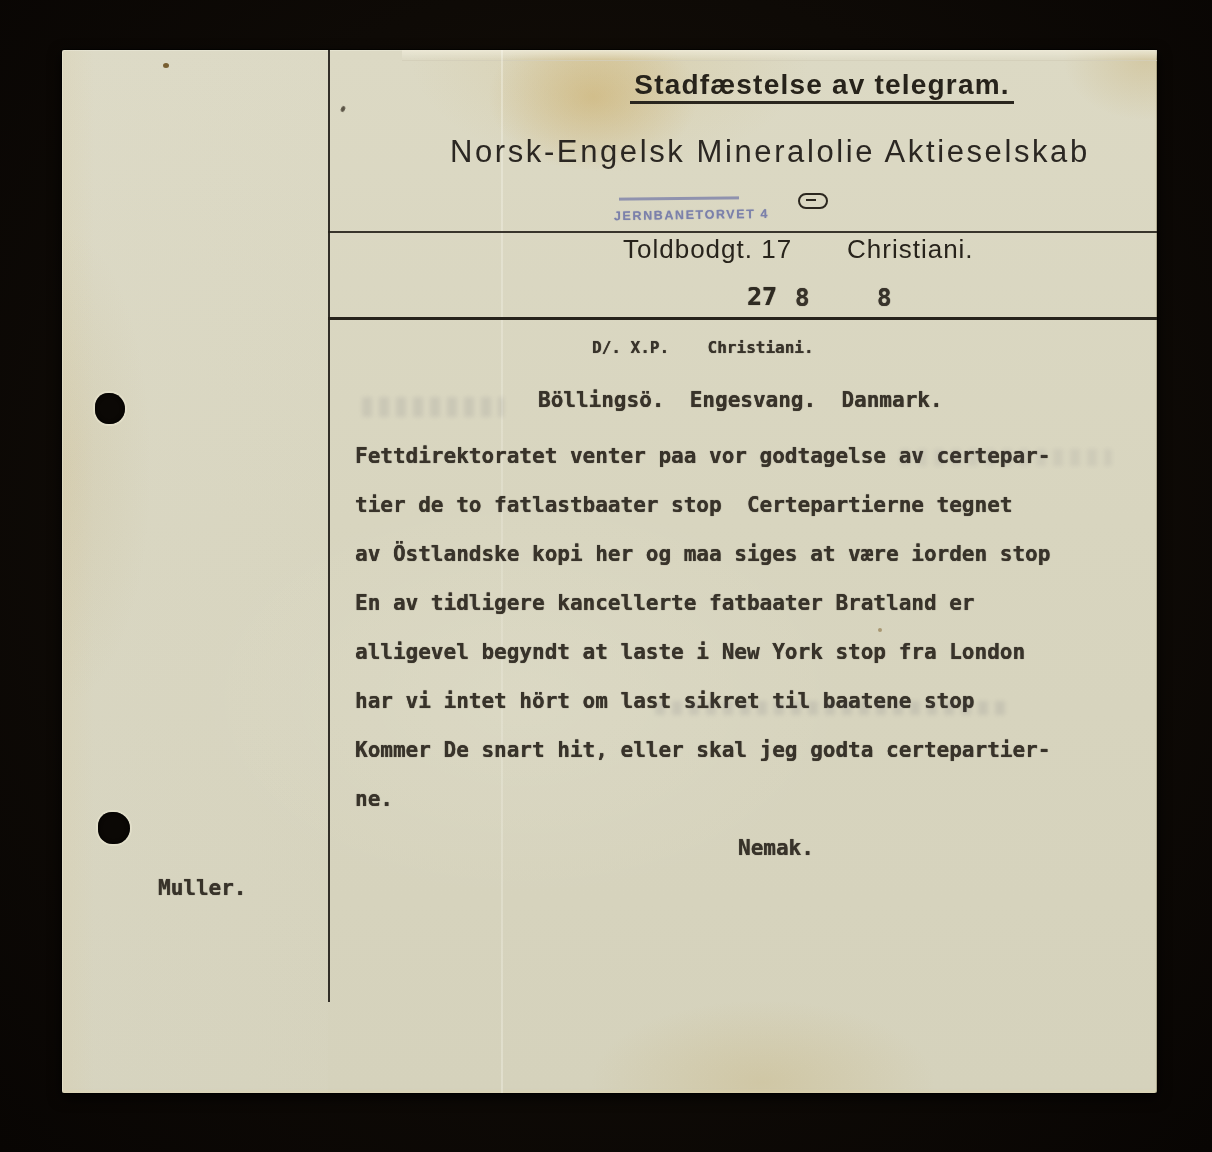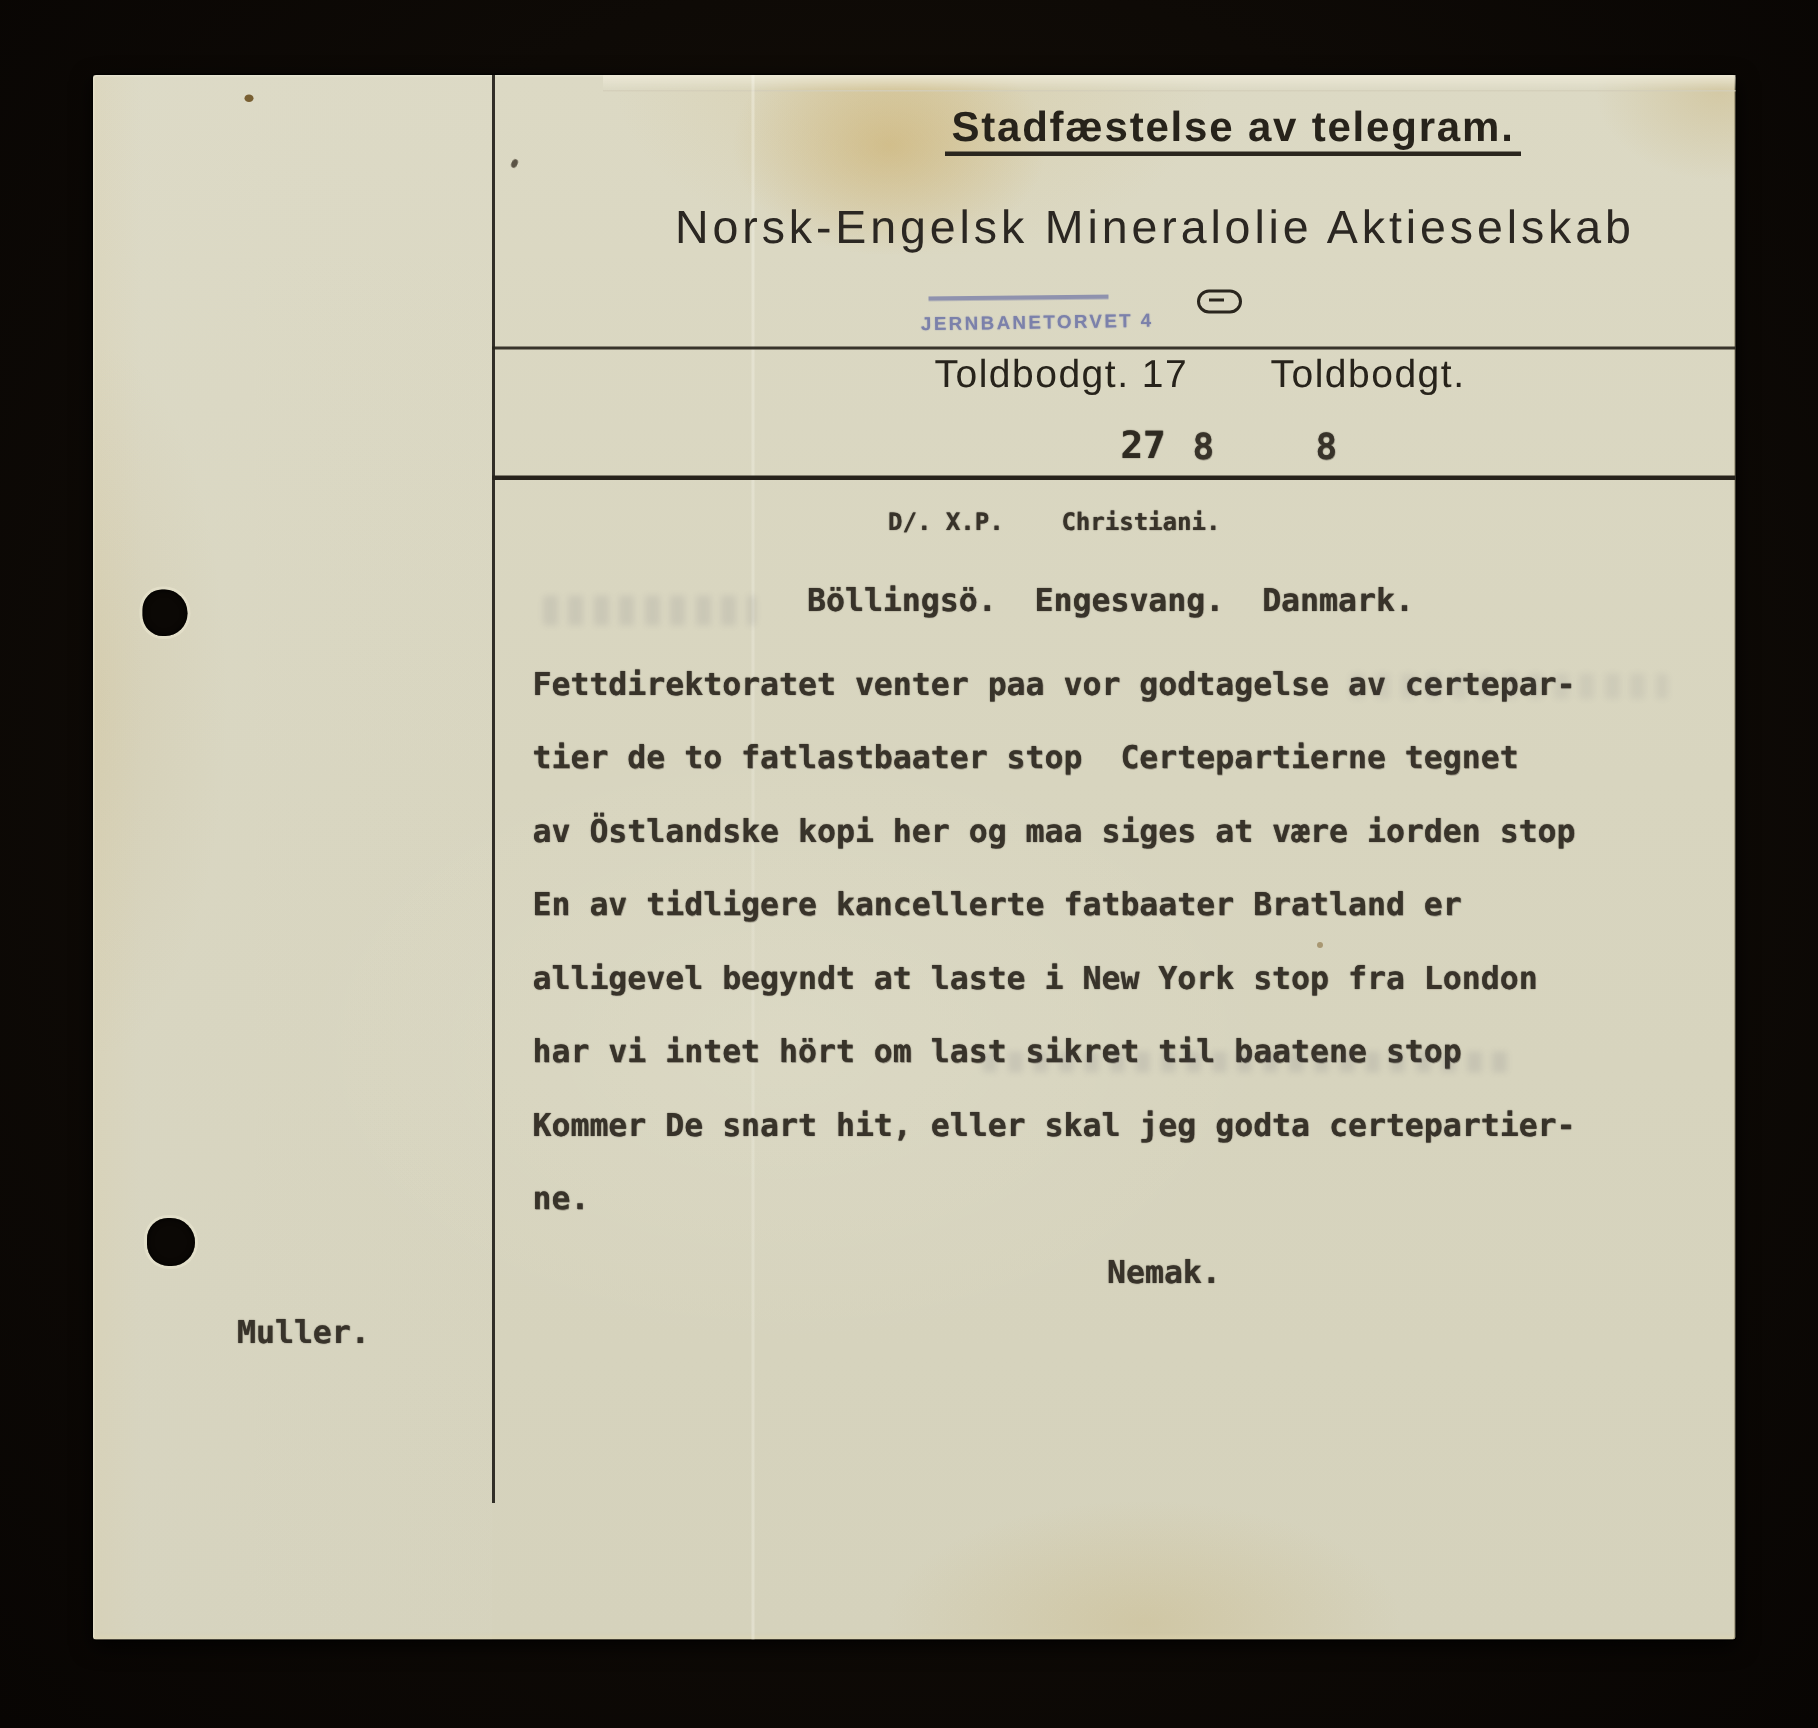--- a/index.html
+++ b/index.html
@@ -100,21 +100,21 @@
 
     <div class="form-title print-ink">Stadfæstelse av telegram.</div>
 
     <div class="company">Norsk-Engelsk Mineralolie Aktieselskab</div>
 
     <div class="addr street print-ink">Toldbodgt. 17</div>
     <div class="strike"></div>
     <div class="phone-orn">
         <i></i>
       </div>
-    <div class="addr city print-ink">Toldbodgt.</div>
+    <div class="addr city print-ink">Christiani.</div>
     <div class="stamp">JERNBANETORVET 4</div>
 
     <div class="type date-num day">27</div>
     <div class="type date-num mon">8</div>
     <div class="type date-num yr">8</div>
 
     <div class="type recip1">D/. X.P.    Christiani.</div>
     <div class="type recip2">Böllingsö.  Engesvang.  Danmark.</div>
 
     <div class="type bodytext">Fettdirektoratet venter paa vor godtagelse av certepar-

